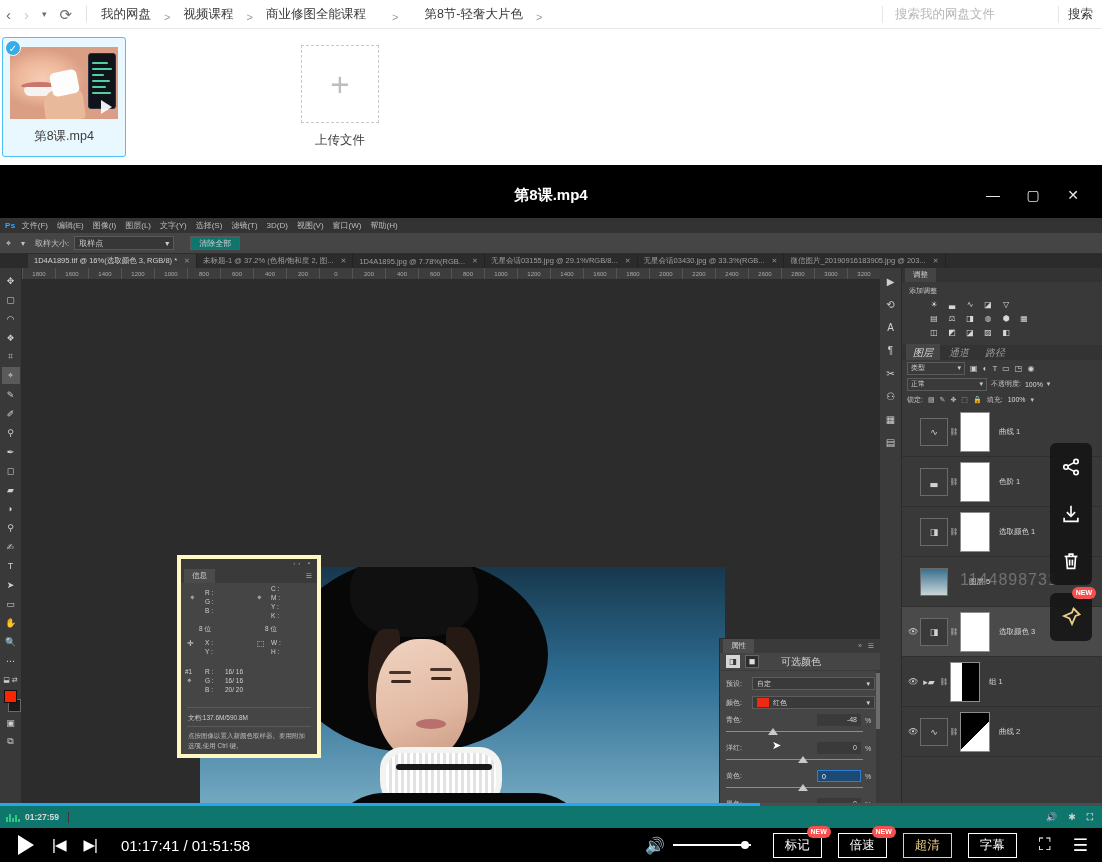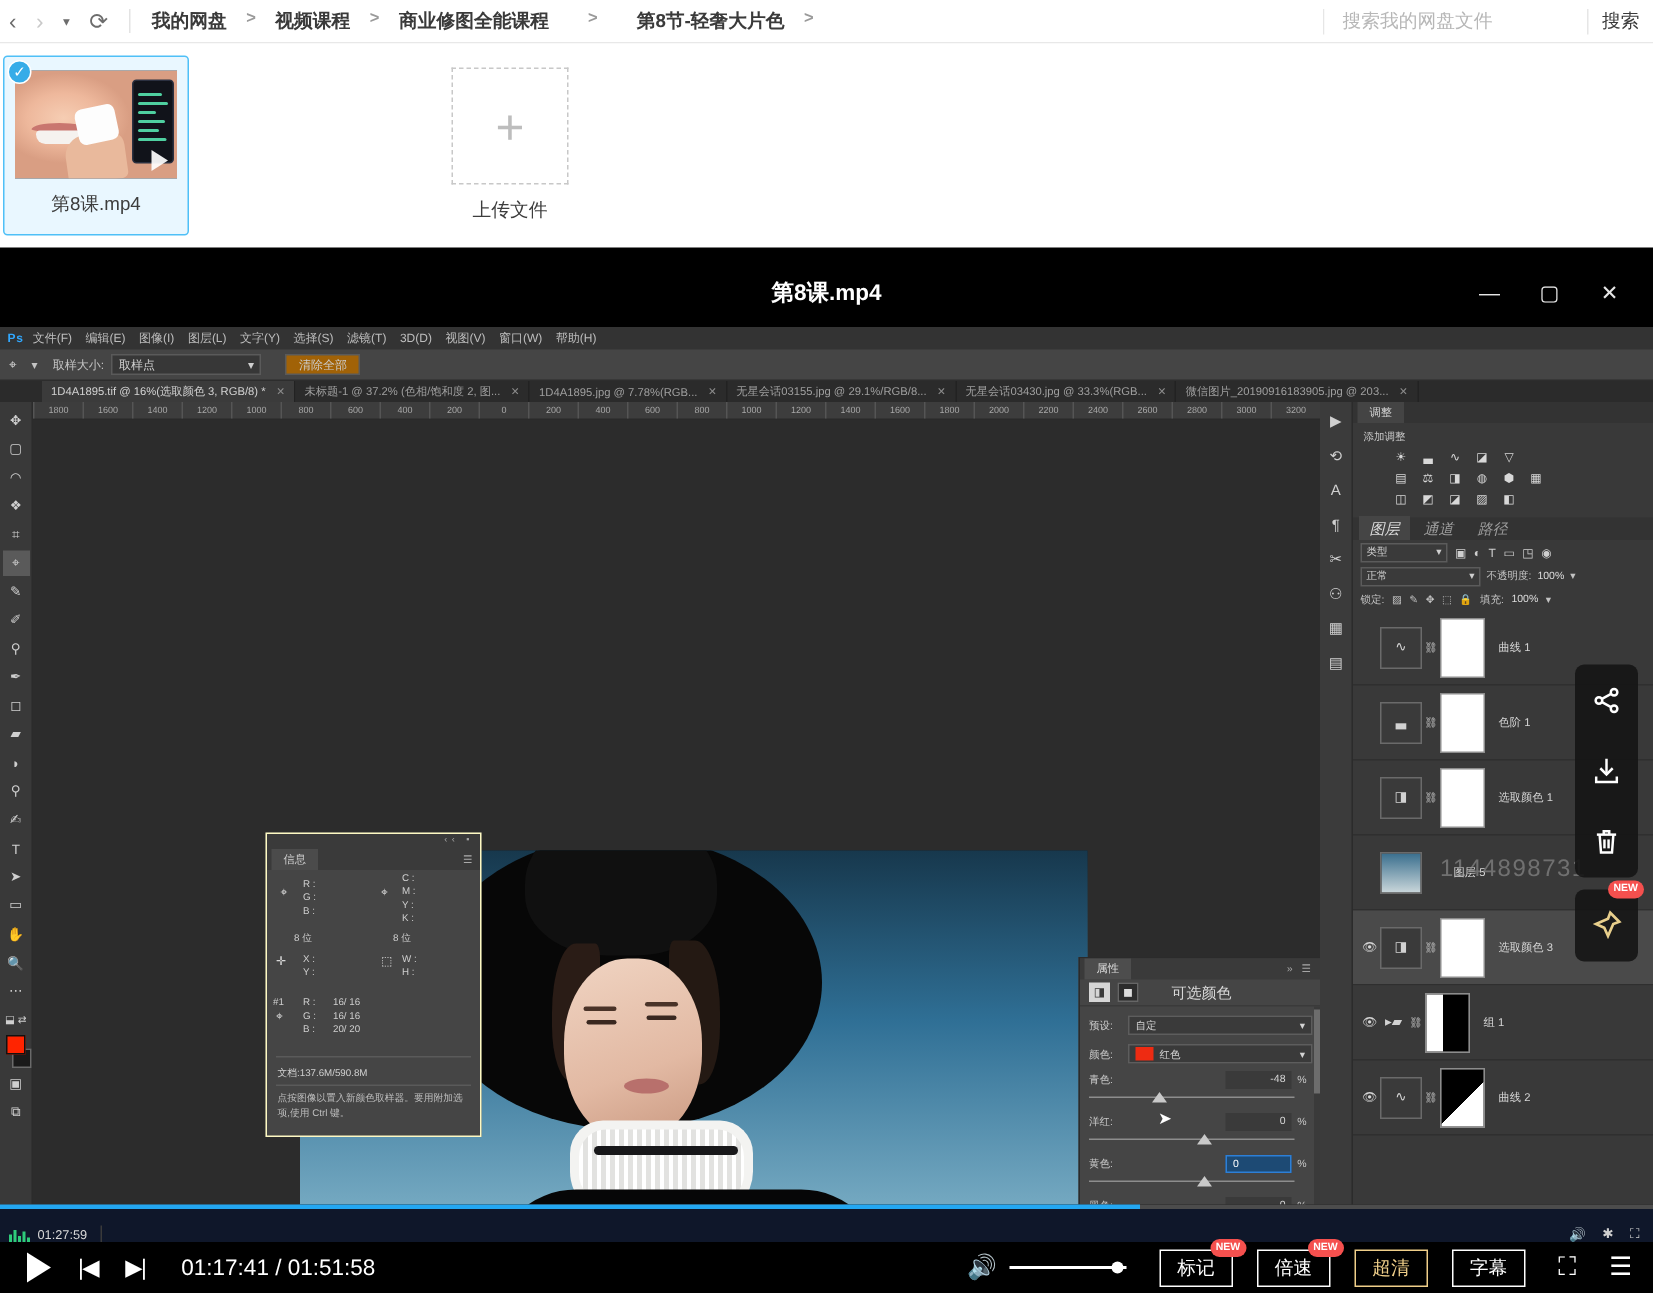--- a/index.html
+++ b/index.html
@@ -14,21 +14,21 @@
   .topbar {
     position: absolute; left: 0; top: 0; width: 1102px; height: 29px;
     background: #fff; border-bottom: 1px solid #e8e8e8;
     display: flex; align-items: center;
   }
   .nav-arrows { display: flex; align-items: center; gap: 13px; padding-left: 6px; }
   .navico { font-size: 15px; color: #6d6d6d; cursor: pointer; line-height: 1; }
   .navico.dim { color: #c9c9c9; }
   .navico.small { font-size: 9px; }
   .topdivider { width: 1px; height: 16px; background: #e3e3e3; margin: 0 14px; }
-  .crumbs { display: flex; align-items: flex-start; font-size: 12.5px; color: #3a3a3a; font-weight: bold; }
+  .crumbs { display: flex; align-items: flex-end; font-size: 12.5px; color: #3a3a3a; }
   .crumb { cursor: pointer; white-space: nowrap; }
   .csep { color: #9a9a9a; margin: 0 13px; font-size: 11px; }
   .csep.wide { margin: 0 26px; }
   .searchwrap { margin-left: auto; display: flex; align-items: center; height: 29px; }
   .sdiv { width: 1px; height: 17px; background: #e6e6e6; }
   .searchbox {
     border: none; outline: none; width: 175px; height: 27px;
     font-size: 12.5px; color: #333; padding: 0 12px;
     font-family: "Liberation Sans", sans-serif;
   }
@@ -110,21 +110,21 @@
   .ps-menu { color: #bdbdbd; font-size: 8px; margin-right: 9px; white-space: nowrap; cursor: pointer; }
   .ps-optbar { height: 21px; background: #454545; display: flex; align-items: center; padding-left: 6px; border-bottom: 1px solid #2d2d2d; }
   .opt-tool { color: #d8d8d8; font-size: 9px; margin-right: 5px; }
   .opt-label { color: #c4c4c4; font-size: 8px; margin: 0 5px; white-space: nowrap; }
   .opt-select {
     width: 100px; height: 14px; background: #373737; border: 1px solid #5a5a5a;
     color: #cfcfcf; font-size: 8px; display: flex; align-items: center;
     justify-content: space-between; padding: 0 4px; cursor: pointer;
   }
   .opt-btn {
-    height: 14px; background: #a16207; border: 1px solid #5a5a5a; color: #ccc;
+    height: 14px; background: #0f766e; border: 1px solid #5a5a5a; color: #ccc;
     font-size: 8px; display: flex; align-items: center; padding: 0 8px; margin-left: 16px; cursor: pointer;
   }
   .ps-tabs { height: 14px; background: #2b2b2b; display: flex; align-items: center; padding-left: 28px; overflow: hidden; }
   .ps-tab {
     height: 14px; display: flex; align-items: center; padding: 0 6px;
     font-size: 7.5px; color: #9f9f9f; white-space: nowrap; cursor: pointer;
     border-right: 1px solid #222;
   }
   .ps-tab.active { background: #3b3b3b; color: #d2d2d2; }
   .ps-tab .x { margin-left: 7px; color: #8c8c8c; font-size: 7px; }
@@ -165,21 +165,21 @@
   .ph-browR { position: absolute; left: 230px; top: 101px; width: 22px; height: 3px; background: #4a3328; border-radius: 3px; }
   .ph-lip { position: absolute; left: 216px; top: 152px; width: 30px; height: 10px; background: #b8706c; border-radius: 50%; }
   .ph-collar { position: absolute; left: 180px; top: 180px; width: 122px; height: 64px; background: #f3f3f1; border-radius: 22px 22px 30px 30px; }
   .ph-collar2 { position: absolute; left: 186px; top: 186px; width: 110px; height: 48px;
                 background: repeating-linear-gradient(90deg,#ffffff 0 3px,#e2e2e0 3px 6px); border-radius: 18px; }
   .ph-ribbon { position: absolute; left: 196px; top: 197px; width: 96px; height: 6px; background: #18181a; border-radius: 3px; }
   .ph-body { position: absolute; left: 128px; top: 226px; width: 262px; height: 232px; background: #060607; border-radius: 56px 56px 0 0; }
 
   
   .infopanel { position: absolute; left: 177px; top: 337px; width: 144px; height: 203px;
-               background: #454545; border: 1px solid #fef9c3; }
+               background: #454545; border: 4px solid #fef9c3; }
   .ip-head { height: 10px; background: #3a3a3a; position: relative; }
   .ip-head .ctl { position: absolute; right: 4px; top: 1px; font-size: 6px; color: #a8a8a8; letter-spacing: 3px; }
   .ip-tabrow { height: 14px; background: #3a3a3a; display: flex; align-items: center; position: relative; }
   .ip-tab { font-size: 7.5px; color: #d0d0d0; background: #4b4b4b; padding: 2px 8px; margin-left: 3px; }
   .ip-menu { position: absolute; right: 5px; top: 3px; font-size: 7px; color: #aaa; }
   .ip-body { padding: 7px 0 0 0; position: relative; height: 179px; }
   .ip-col { position: absolute; font-size: 6.5px; color: #cfcfcf; line-height: 9px; }
   .ip-icon { position: absolute; font-size: 8px; color: #d9d9d9; }
   .ip-hr { position: absolute; left: 6px; right: 6px; height: 1px; background: #5a5a5a; }
   .ip-doc { position: absolute; left: 7px; top: 131px; font-size: 6.5px; color: #d0d0d0; }
@@ -268,22 +268,22 @@
   }
   .newbadge {
     position: absolute; background: #f5504e; color: #fff; font-size: 7px; font-weight: bold;
     padding: 1px 4px; border-radius: 7px; line-height: 10px;
   }
 
   
   .plbottom { position: absolute; left: 0; bottom: 0; width: 1102px; height: 59px; background: #000; }
   .progress { position: absolute; left: 0; top: 0; width: 1102px; height: 3px; background: #4c4c4c; }
   .progress i { position: absolute; left: 0; top: 0; height: 3px; background: #23a7f2; }
-  .subbar { position: absolute; left: 0; top: 3px; width: 1102px; height: 22px; background: #0f172a;
-            display: flex; align-items: flex-end; }
+  .subbar { position: absolute; left: 0; top: 3px; width: 1102px; height: 22px; background: #0f766e;
+            display: flex; align-items: center; font-weight: bold; }
   .eqbars { display: flex; align-items: flex-end; gap: 1px; height: 9px; margin-left: 6px; }
   .eqbars i { width: 2px; background: #2ecb7a; display: block; }
   .substamp { font-size: 8.5px; color: #d8d8d8; margin-left: 5px; }
   .subdiv { width: 1px; height: 11px; background: #3a3a3a; margin-left: 9px; }
   .subright { margin-left: auto; display: flex; align-items: center; gap: 11px; padding-right: 9px; color: #cfcfcf; font-size: 9px; }
   .ctrlrow { position: absolute; left: 0; top: 25px; width: 1102px; height: 34px; display: flex; align-items: center; }
   .playbtn { margin-left: 18px; width: 0; height: 0; border-left: 16px solid #fff;
              border-top: 10px solid transparent; border-bottom: 10px solid transparent; cursor: pointer; }
   .skip { color: #fff; font-size: 15px; margin-left: 18px; cursor: pointer; letter-spacing: -1px; }
   .timetxt { color: #fff; font-size: 15px; margin-left: 24px; }

